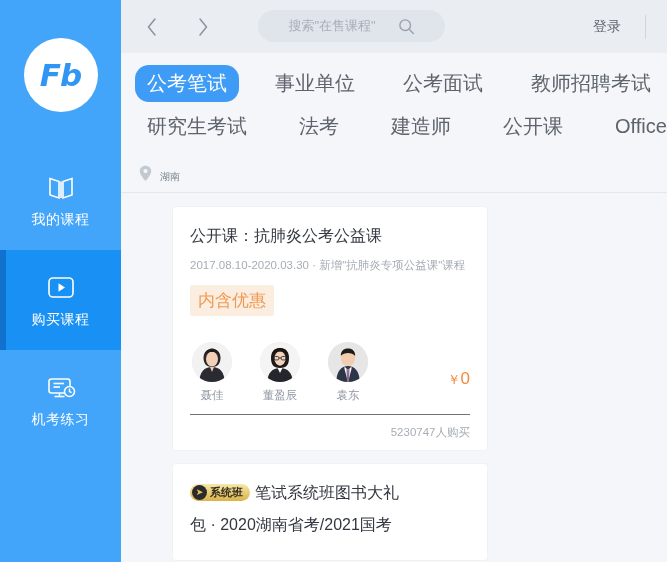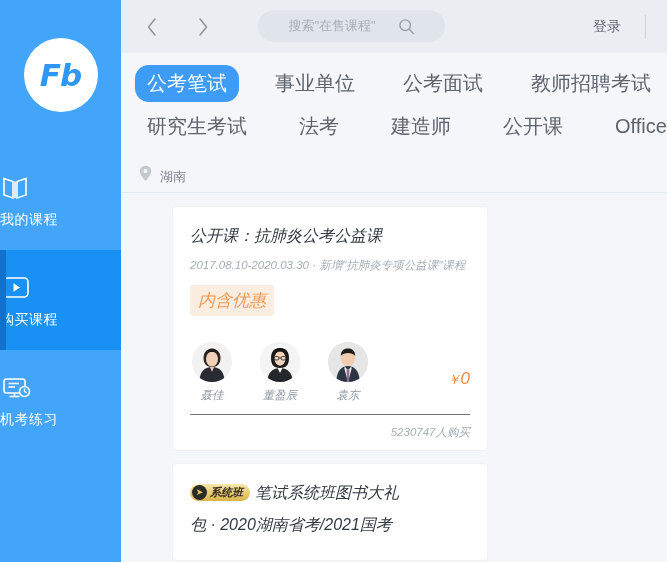--- a/index.html
+++ b/index.html
@@ -20,21 +20,21 @@
   }
   .logo-wrap{ width:100%; height:150px; display:flex; align-items:center; justify-content:center;font-style:italic; }
   .logo{
     width:74px; height:74px; border-radius:50%; background:#ffffff;
     display:flex; align-items:center; justify-content:center;
     font-size:31px; font-weight:bold; color:#2F96F3; letter-spacing:-1px;
     font-family:"DejaVu Sans",sans-serif;
   }
   .nav-item{
     width:100%; height:100px;
-    display:flex; flex-direction:column; align-items:flex-start; justify-content:center;
+    display:flex; flex-direction:column; align-items:center; justify-content:center;
     position:relative; color:#ffffff; cursor:pointer;
   }
   .nav-item .ni-icon{ height:34px; display:flex; align-items:center; justify-content:center; margin-bottom:6px; }
   .nav-item .ni-label{ font-size:14px; letter-spacing:.5px; }
   .nav-item.active{ background:#1890F4; }
   .nav-item.active:before{
     content:""; position:absolute; left:0; top:0; bottom:0; width:6px; background:#1172CE;
   }
 
   
@@ -73,24 +73,24 @@
   .tabrow.r1 .tab{ margin-right:24px; }
   .tabrow.r2 .tab{ margin-right:28px;text-align:right; }
   .tab.active{ background:#3E9BF6; color:#ffffff; }
 
   
   .locrow{
     height:38px; display:flex; align-items:center; padding-left:18px;
     border-bottom:1px solid #E3E8EE; margin-top:6px;
   }
   .locrow .pin{ display:flex; margin-right:8px; color:#C3C9D1; }
-  .locrow .loc-label{ font-size:13px; color:#7B828C;margin-top:6px; }
-
-  
-  .cards{ padding:14px 4px 0 52px;font-style:italic; }
+  .locrow .loc-label{ font-size:10px; color:#7B828C;margin-top:6px; }
+
+  
+  .cards{ padding:14px 4px 0 52px; }
   .card{
     width:314px; background:#ffffff; border-radius:3px;
     box-shadow:0 0 0 1px rgba(0,0,0,0.02);
     padding:18px 17px 0 17px; margin-bottom:14px;
   }
   .card-title{ font-size:16px; color:#333840; line-height:1.35; margin-bottom:10px; }
   .card-sub{ font-size:11.5px; color:#A7ADB6; line-height:1.55; margin-bottom:11px; }
   .badge{
     display:inline-block; background:#FCEDE1; color:#EE9A52;
     font-size:17px; padding:4px 8px; border-radius:2px;text-align:right;

